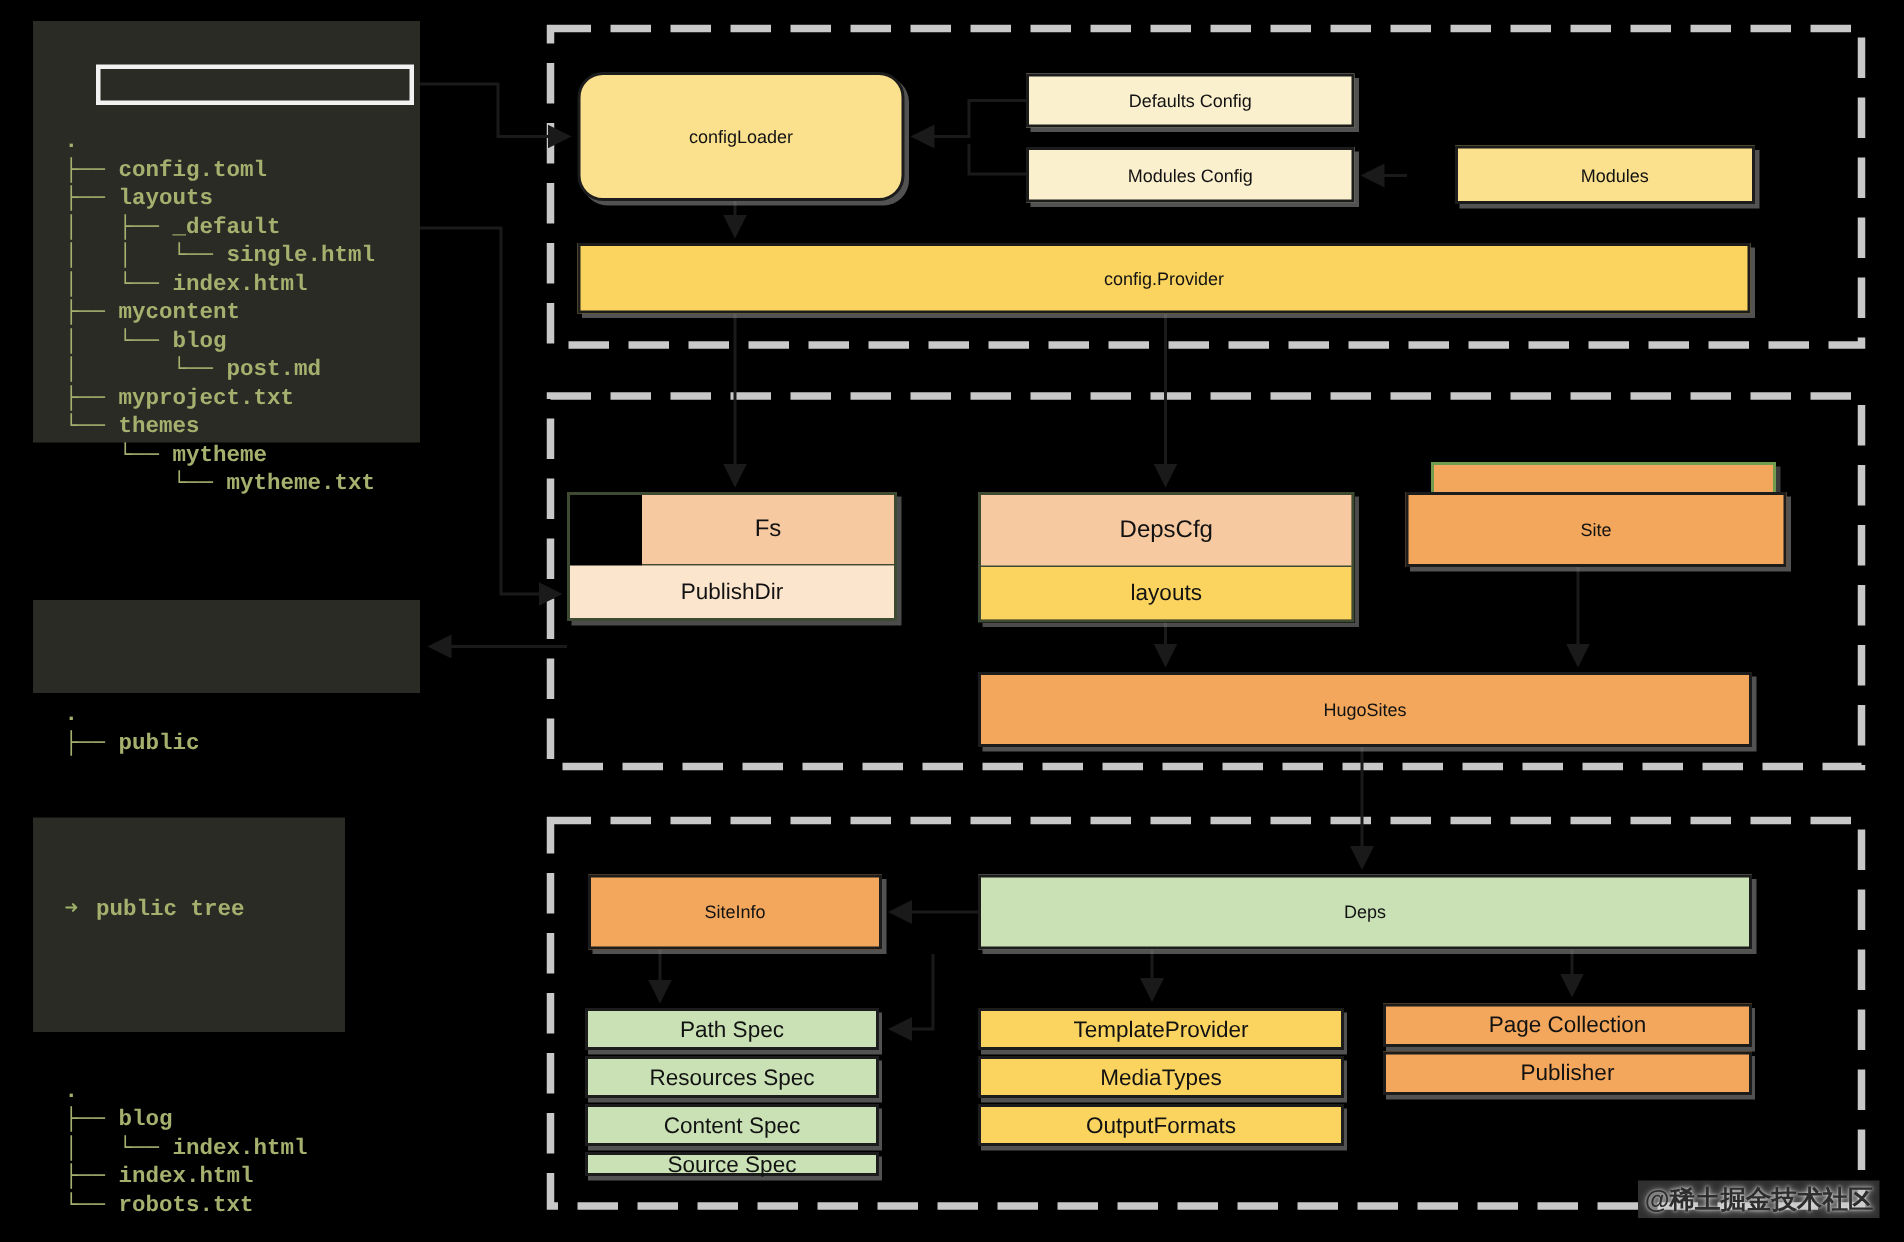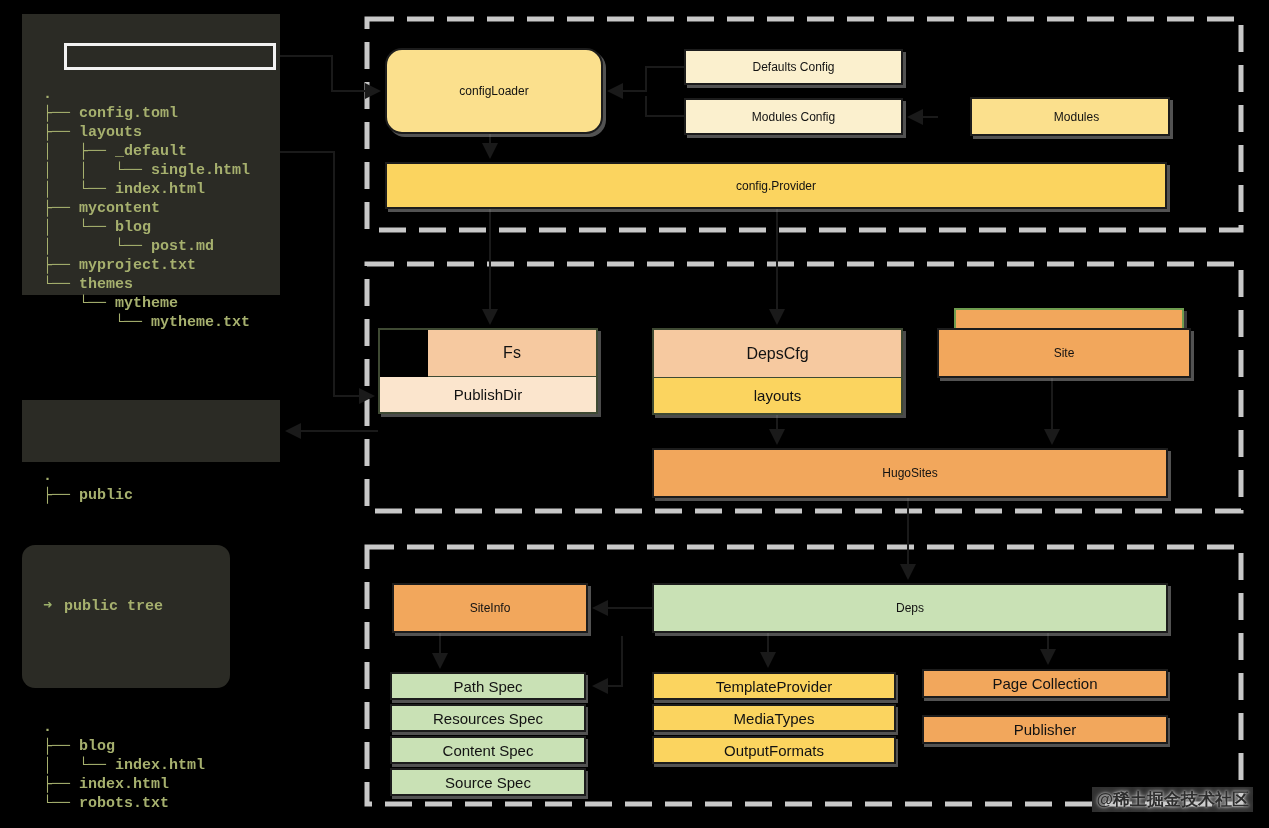--- a/index.html
+++ b/index.html
@@ -98,21 +98,21 @@
 
   <div class="terminal" style="left:22px; top:14px; width:258px; height:281px;">
     
   <div class="tline">.</div><div class="tline">├── config.toml</div><div class="tline">├── layouts</div><div class="tline">│   ├── _default</div><div class="tline">│   │   └── single.html</div><div class="tline">│   └── index.html</div><div class="tline">├── mycontent</div><div class="tline">│   └── blog</div><div class="tline">│       └── post.md</div><div class="tline">├── myproject.txt</div><div class="tline">└── themes</div><div class="tline">    └── mytheme</div><div class="tline">        └── mytheme.txt</div></div>
   <div class="hl-box" style="left:64px; top:43px; width:212px; height:27px;"></div>
 
   <div class="terminal" style="left:22px; top:400px; width:258px; height:62px; padding-top:10px;">
     
   <div class="tline">.</div><div class="tline">├── public</div></div>
 
-  <div class="terminal" style="left:22px; top:545px; width:208px; height:143px;border-radius:13px;">
+  <div class="terminal" style="left:22px; top:545px; width:208px; height:143px;">
     <div class="prompt-row"><span class="prompt-glyph">➜</span><span>public tree</span></div>
     <div>
       
     <div class="tline">.</div><div class="tline">├── blog</div><div class="tline">│   └── index.html</div><div class="tline">├── index.html</div><div class="tline">└── robots.txt</div></div>
   </div>
 
   <div class="box yellow" style="left:385px; top:48px; width:218px; height:86px;border-radius:17px;">configLoader</div>
   <div class="box cream" style="left:684px; top:49px; width:219px; height:36px;">Defaults Config</div>
   <div class="box cream" style="left:684px; top:98px; width:219px; height:37px;">Modules Config</div>
   <div class="box yellow" style="left:970px; top:97px; width:200px; height:39px;padding-left:13px;">Modules</div>
@@ -140,31 +140,31 @@
   <div class="box orange" style="left:652px; top:448px; width:516px; height:50px;">HugoSites</div>
 
   <div class="box orange" style="left:392px; top:583px; width:196px; height:50px;">SiteInfo</div>
   <div class="box green" style="left:652px; top:583px; width:516px; height:50px;">Deps</div>
 
   <div class="stack" style="left:390px; top:672px; width:196px;">
 
   <div class="row green" style="height:28px; margin-bottom:4px;">Path Spec</div>
       <div class="row green" style="height:28px; margin-bottom:4px;">Resources Spec</div>
       <div class="row green" style="height:28px; margin-bottom:4px;">Content Spec</div>
-      <div class="row green" style="height:28px; margin-bottom:4px;">Source Spec</div>
+      <div class="row green" style="height:16px; margin-bottom:4px;">Source Spec</div>
     </div>
 
   <div class="stack" style="left:652px; top:672px; width:244px;">
 
   <div class="row gold" style="height:28px; margin-bottom:4px;">TemplateProvider</div>
       <div class="row gold" style="height:28px; margin-bottom:4px;">MediaTypes</div>
       <div class="row gold" style="height:28px; margin-bottom:4px;">OutputFormats</div>
     </div>
 
   <div class="stack" style="left:922px; top:669px; width:246px;">
 
-  <div class="row orange" style="height:29px; margin-bottom:17px;">Page Collection</div>
+  <div class="row orange" style="height:29px; margin-bottom:3px;">Page Collection</div>
       <div class="row orange" style="height:29px; margin-bottom:3px;">Publisher</div>
     </div>
 
   <div class="watermark">@稀土掘金技术社区</div>
 
 </div>
 
 </body></html>

